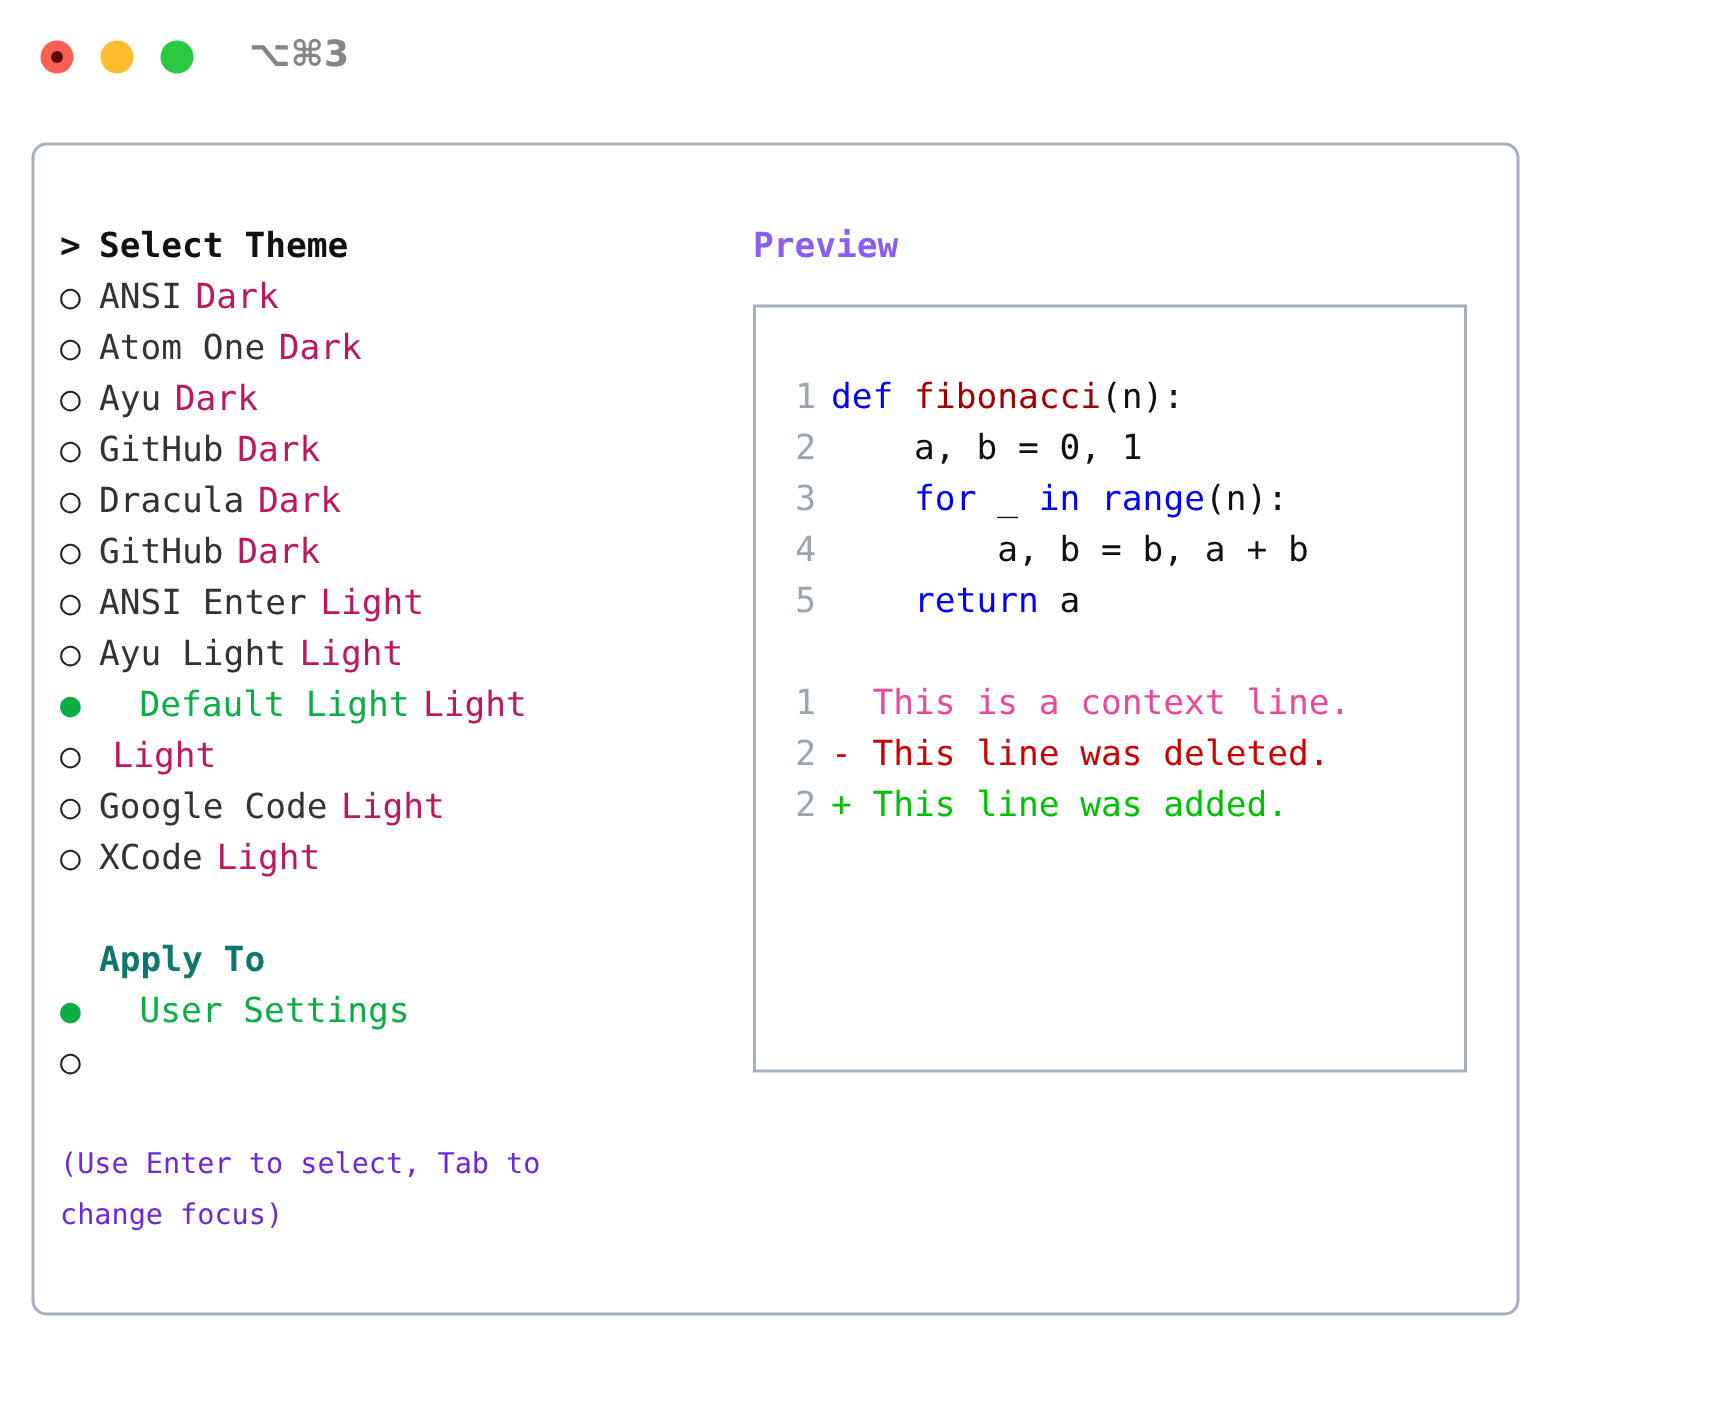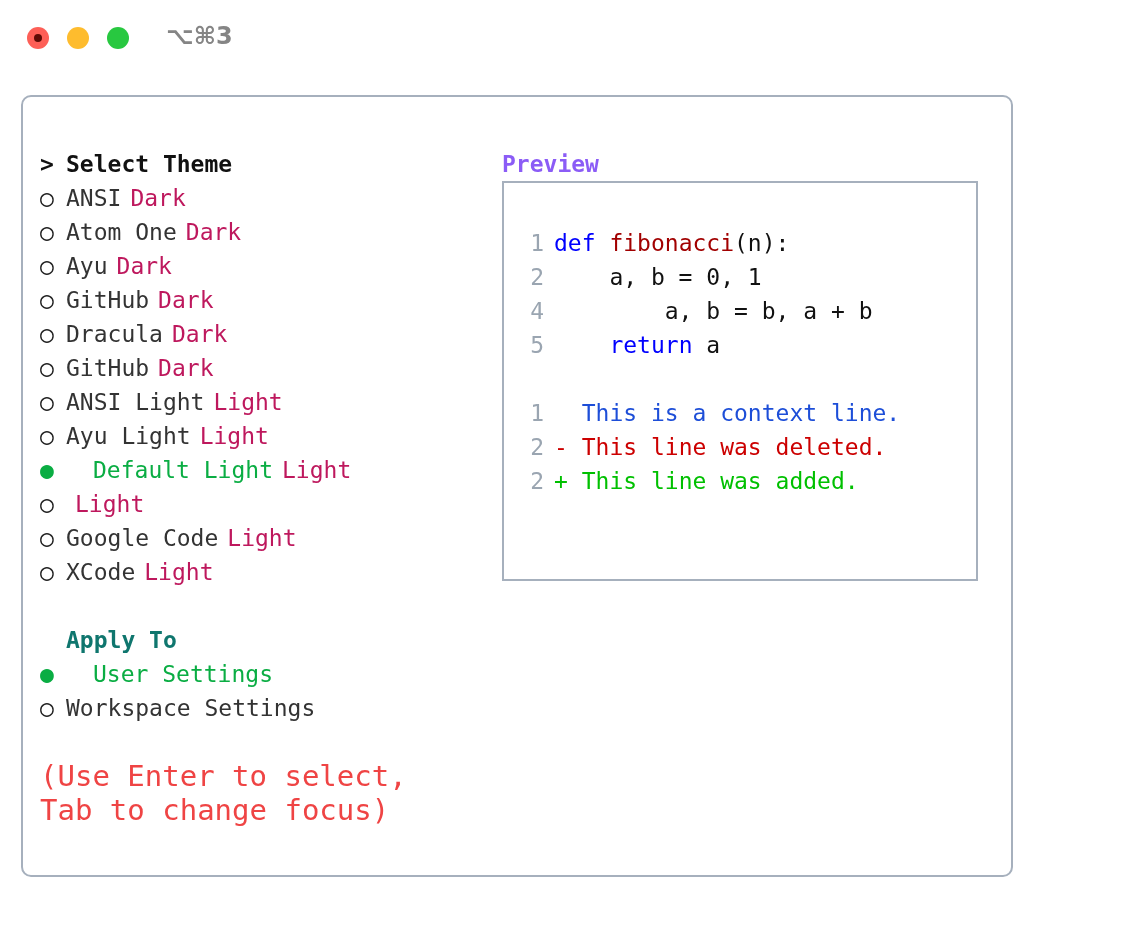--- a/index.html
+++ b/index.html
@@ -118,43 +118,44 @@
   }
   .section-heading {
     color: #0f766e;
     font-weight: bold;
   }
 
   #apply-block { margin-top: 34px; }
 
   #hint-text {
     margin-top: 34px;
-    color: #ef4444;
-    font-size: 29px;
+    color: #6d28d9;
+    font-size: 19px;
     line-height: 34px;
     width: 400px;
   }
 
   
   #preview-column {
     position: absolute;
     left: 479px;
     top: 50px;
     width: 480px;
   }
   #preview-title {
     font-size: 23px;
     font-weight: bold;
     color: #8b5cf6;
     line-height: 34px;
     height: 34px;
   }
   #preview-box {
+    margin-top: 22px;
     width: 476px;
-    height: 400px;
+    height: 512px;
     border: 2px solid #a6b0bd;
     background: #ffffff;
     box-sizing: border-box;
     position: relative;
     text-decoration: underline;
   }
   #code-area {
     position: absolute;
     left: 12px;
     top: 43px;
@@ -172,21 +173,21 @@
     width: 28px;
     text-align: right;
     color: #9aa5b1;
     margin-right: 10px;
   }
   .kw      { color: #0000ff; }
   .fnname  { color: #a10000; }
   .plain   { color: #111111; }
   .spacer-line { height: 34px; }
 
-  .diff-ctx { color: #1d4ed8; }
+  .diff-ctx { color: #ec4899; }
   .diff-del { color: #cc0000; }
   .diff-add { color: #00c000; }
 </style>
 </head>
 <body>
 
 <div id="window-frame">
 
   <div id="titlebar">
     <div class="traffic-lights">
@@ -232,21 +233,21 @@
             <span class="theme-name">Dracula</span>
             <span class="theme-kind">Dark</span>
           </div>
           <div class="list-line">
             <span class="bullet">○</span>
             <span class="theme-name">GitHub</span>
             <span class="theme-kind">Dark</span>
           </div>
           <div class="list-line">
             <span class="bullet">○</span>
-            <span class="theme-name">ANSI Light</span>
+            <span class="theme-name">ANSI Enter</span>
             <span class="theme-kind">Light</span>
           </div>
           <div class="list-line">
             <span class="bullet">○</span>
             <span class="theme-name">Ayu Light</span>
             <span class="theme-kind">Light</span>
           </div>
           <div class="list-line">
             <span class="bullet sel">●</span>
             <span class="theme-name selected">Default Light</span>
@@ -273,34 +274,34 @@
           <span class="bullet"></span>
           <span class="section-heading">Apply To</span>
         </div>
         <div id="apply-items">
             <div class="list-line">
               <span class="bullet sel">●</span>
               <span class="theme-name selected">User Settings</span>
             </div>
             <div class="list-line">
               <span class="bullet">○</span>
-              <span class="theme-name">Workspace Settings</span>
             </div>
           </div>
       </div>
 
       <div id="hint-text">(Use Enter to select, Tab to change focus)</div>
     </div>
 
     <div id="preview-column">
       <div id="preview-title">Preview</div>
       <div id="preview-box">
         <div id="code-area">
             <div class="code-line"><span class="lineno">1</span><span class="kw">def </span><span class="fnname">fibonacci</span><span class="plain">(n):</span></div>
             <div class="code-line"><span class="lineno">2</span><span class="plain">    a, b = 0, 1</span></div>
+            <div class="code-line"><span class="lineno">3</span><span class="plain">    </span><span class="kw">for</span><span class="plain"> _ </span><span class="kw">in</span><span class="plain"> </span><span class="kw">range</span><span class="plain">(n):</span></div>
             <div class="code-line"><span class="lineno">4</span><span class="plain">        a, b = b, a + b</span></div>
             <div class="code-line"><span class="lineno">5</span><span class="plain">    </span><span class="kw">return</span><span class="plain"> a</span></div>
             <div class="spacer-line"></div>
             <div class="code-line"><span class="lineno">1</span><span class="diff-ctx"> </span><span class="diff-ctx"> This is a context line.</span></div>
             <div class="code-line"><span class="lineno">2</span><span class="diff-del">-</span><span class="diff-del"> This line was deleted.</span></div>
             <div class="code-line"><span class="lineno">2</span><span class="diff-add">+</span><span class="diff-add"> This line was added.</span></div>
           </div>
       </div>
     </div>
 

